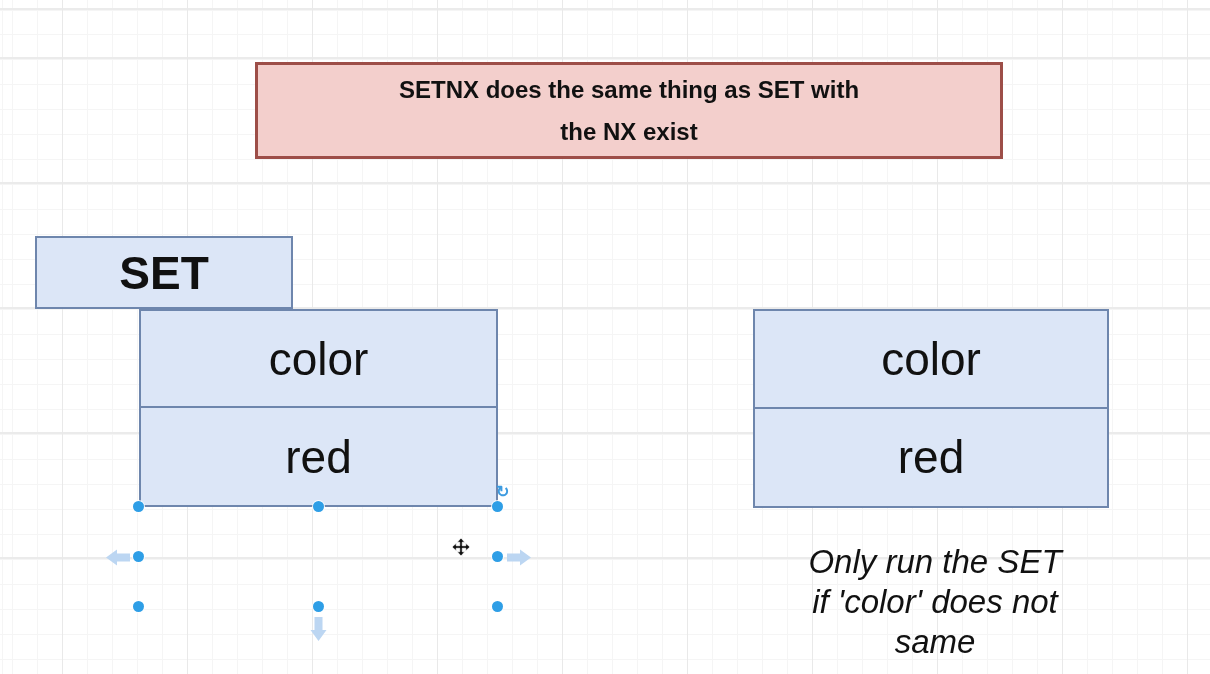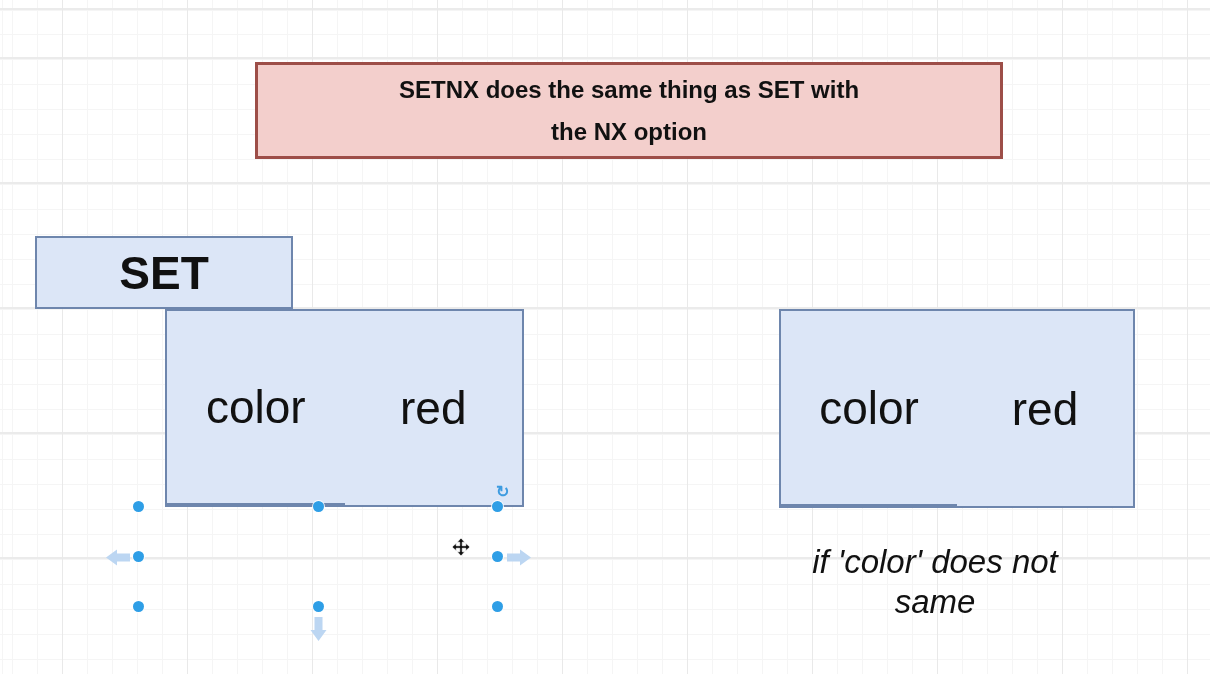--- a/index.html
+++ b/index.html
@@ -25,21 +25,21 @@
     font-weight:bold; font-size:24px; line-height:42px; text-align:center;margin-left:44px;
   }
   
   .blue-box{
     border:2px solid #6e86ad;
     display:flex; align-items:center; justify-content:center;text-align:center;
   }
   .cmd-label{ font-weight:bold; font-size:46px; z-index:3;}
   .pair{
     border:2px solid #6e86ad;
-    display:flex; flex-direction:row; z-index:2;margin-left:26px;
+    display:flex; flex-direction:column; z-index:2;
   }
   .pair .row{
     flex:1 1 50%;
     display:flex; align-items:center; justify-content:center;
     font-size:46px;
   }
   .pair .row.first{ border-bottom:2px solid #6e86ad; }
   
   .option-box{
     left:139px; top:507px; width:359px; height:100px;
@@ -65,21 +65,21 @@
   }
   .move-cursor{ left:452px; top:538px; z-index:7; }
 </style>
 </head>
 <body>
 
 <div id="stage">
 
   <div class="abs banner" style="background:#f3cfcc;">
     <span>SETNX does the same thing as SET with</span>
-    <span>the NX option</span>
+    <span>the NX exist</span>
   </div>
 
   <div class="abs blue-box cmd-label" style="left:35px; top:236px; width:258px; height:73px; background:#dce6f7;">
     <span>SET</span>
   </div>
 
   <div class="abs pair" style="left:139px; top:309px; width:359px; height:198px; background:#dce6f7;">
     <div class="row first">
       <span>color</span>
     </div>
@@ -93,20 +93,21 @@
   <div class="abs pair" style="left:753px; top:309px; width:356px; height:199px; background:#dce6f7;">
     <div class="row first">
       <span>color</span>
     </div>
     <div class="row">
       <span>red</span>
     </div>
   </div>
 
   <div class="abs note">
+    <div>Only run the SET</div>
     <div>if 'color' does not</div>
     <div>same</div>
   </div>
 
   <div class="abs handle" style="left:133px; top:501px;"></div>
   <div class="abs handle" style="left:313px; top:501px;"></div>
   <div class="abs handle" style="left:492px; top:501px;"></div>
   <div class="abs handle" style="left:133px; top:551px;"></div>
   <div class="abs handle" style="left:492px; top:551px;"></div>
   <div class="abs handle" style="left:133px; top:601px;"></div>

